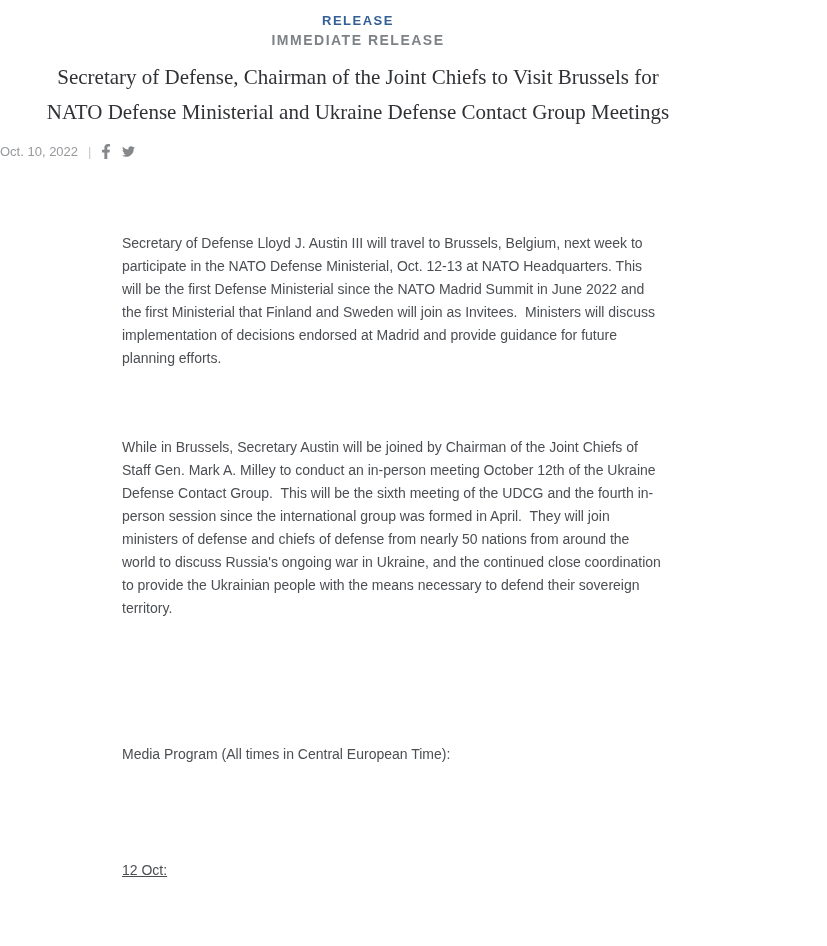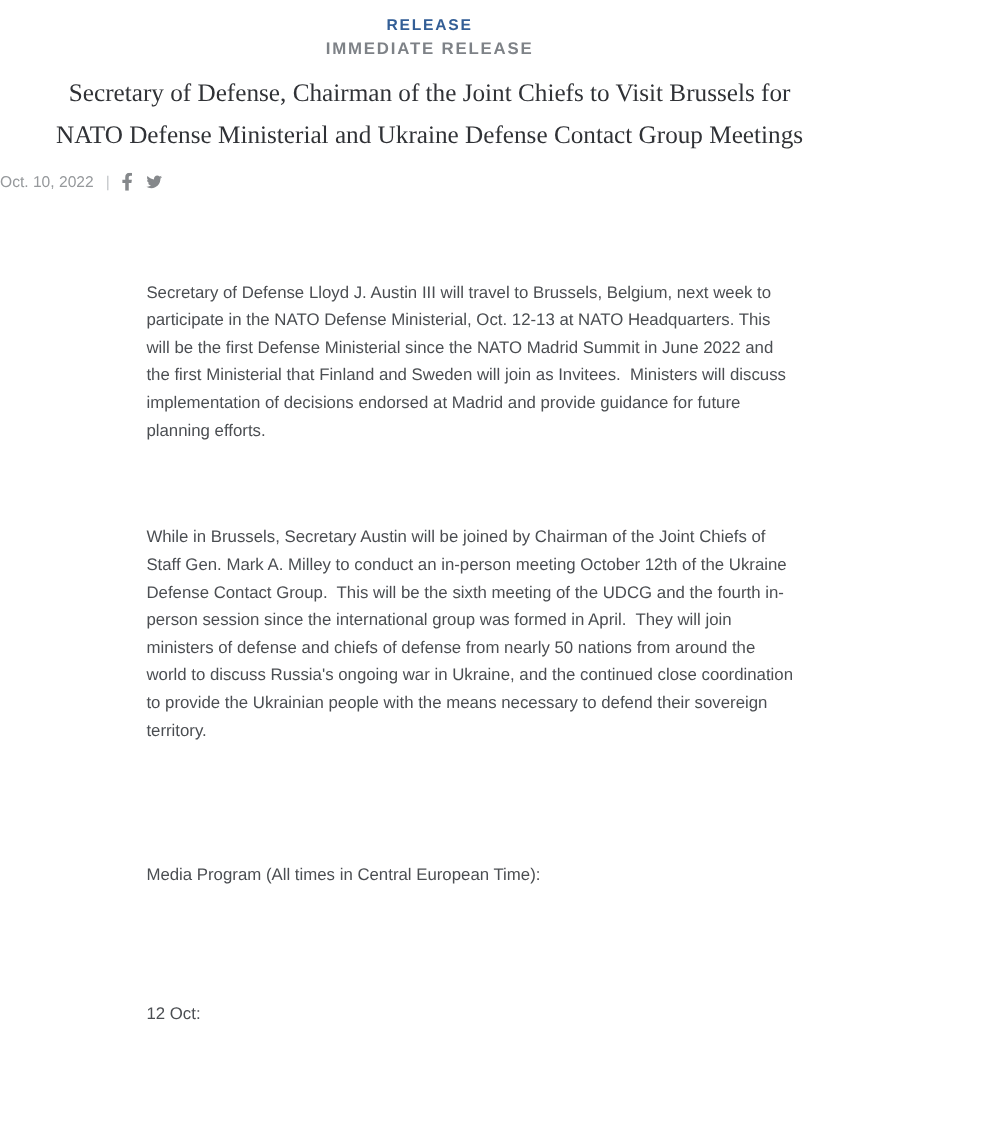--- a/index.html
+++ b/index.html
@@ -42,23 +42,24 @@
   .social-icon { display:inline-flex; align-items:center; cursor:pointer; }
   .social-icon svg { display:block; }
   .article {
     margin:27px 0 0 122px;
     width:540px;
     font-size:14px; line-height:23px;
     color:#4b4e52;
     white-space:pre-wrap;
   }
   .para { margin-bottom:20px; }
-  .media-heading { margin-top:8px; }
+  .media-heading { margin-top:34px; }
   .day-label {
     margin-top:24px;
+    text-decoration:underline;
   }
 </style>
 </head>
 <body>
 
 <div class="page">
 
   <div class="top-block">
     <div class="release-label">RELEASE</div>
     <div class="immediate-label">IMMEDIATE RELEASE</div>

